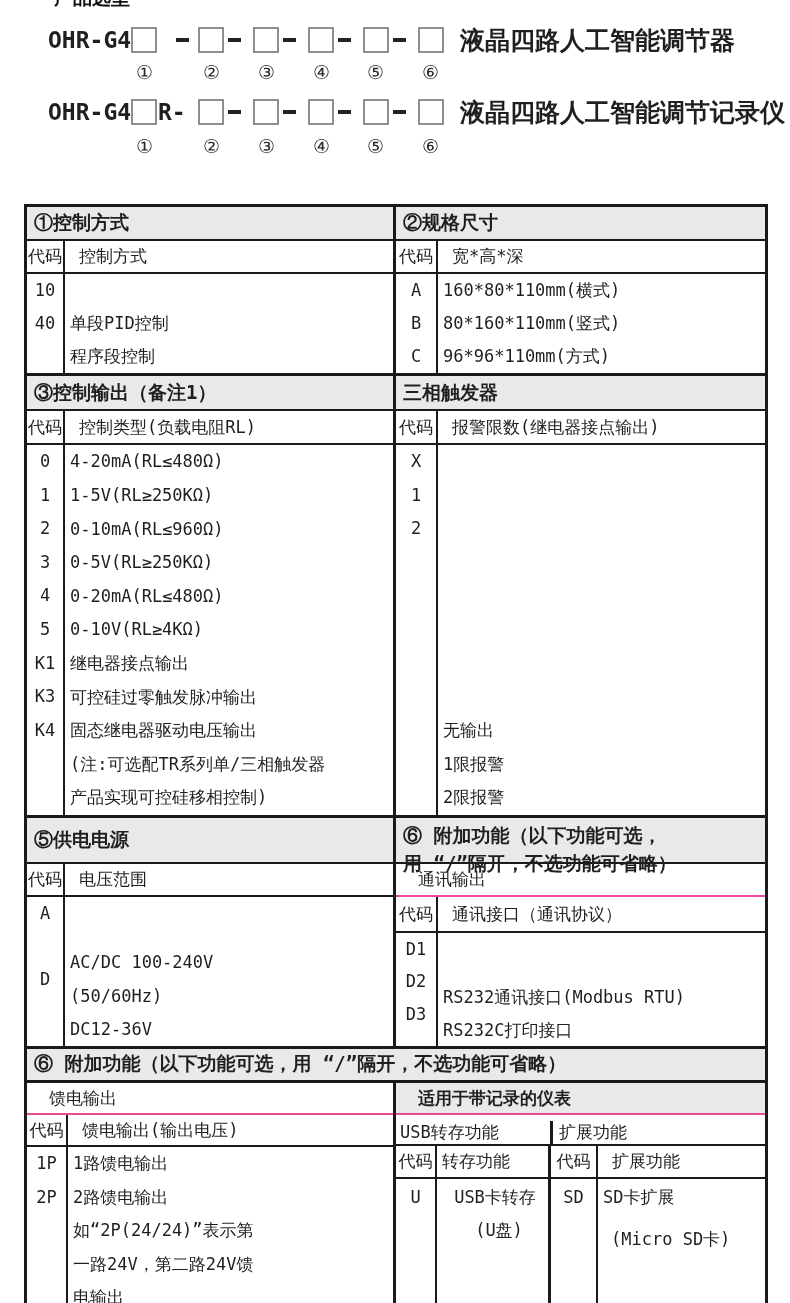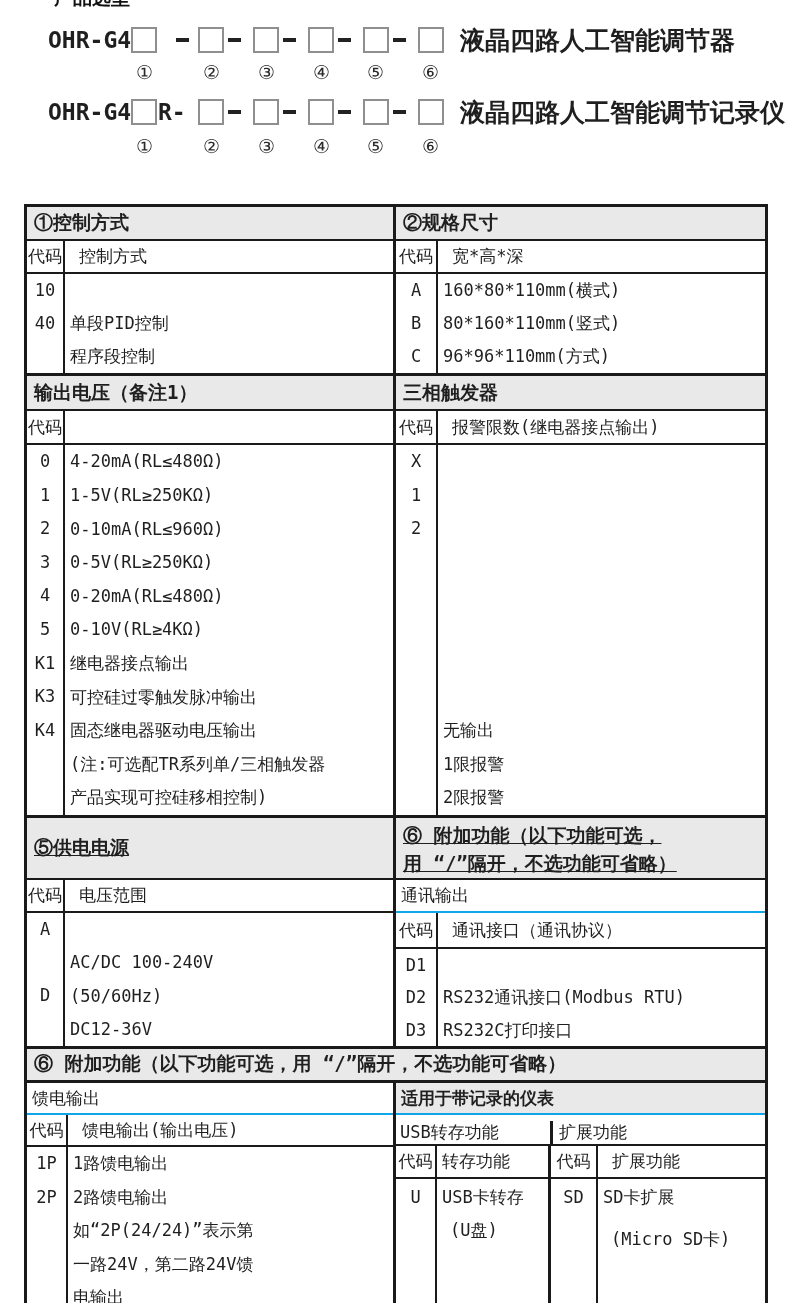--- a/index.html
+++ b/index.html
@@ -39,39 +39,39 @@
   .data-area { flex:1; display:flex; min-height:0; }
   .codes { border-right:2px solid #1a1a1a; display:flex; flex-direction:column; align-items:center; }
   .descs { flex:1; display:flex; flex-direction:column; padding-left:5px; min-width:0;justify-content:flex-end; }
   .ln { white-space:nowrap; overflow:visible; }
   .lnA { height:33px; line-height:33px; }
   .lnB { height:33.6px; line-height:33.6px; }
   .lnC { height:33.2px; line-height:33.2px; }
   .lnCc { height:32.3px; line-height:32.3px; }
   .lnE { height:33.6px; line-height:33.6px; }
   .lnR { height:33px; line-height:33px; }
-  .headc { height:62px; border-bottom:0; display:flex;text-decoration:underline; }
+  .headc { height:46px; border-bottom:0; display:flex; }
   .headc .cell-l {
     width:369px; border-right:3px solid #1a1a1a; border-bottom:2px solid #1a1a1a;
     background:#e9e9e9; font-weight:bold; font-size:19px; display:flex; align-items:center; padding-left:7px; white-space:nowrap;
   }
   .headc .cell-r {
     flex:1; background:#e9e9e9; border-bottom:2px solid #1a1a1a;
     font-weight:bold; font-size:19px; line-height:28px; padding:3px 0 0 7px; white-space:nowrap;
   }
   .full-head {
     height:34px; border-top:3px solid #1a1a1a; background:#e9e9e9;
     font-weight:bold; font-size:19px; line-height:29px; padding-left:7px; white-space:nowrap;
   }
-  .plain-row { border-bottom:2px solid #0ea5e9; display:flex; align-items:center; padding-left:5px; white-space:nowrap;text-align:center; }
+  .plain-row { border-bottom:2px solid #ec4899; display:flex; align-items:center; padding-left:22px; white-space:nowrap;text-align:center; }
   .gray { background:#e9e9e9; font-weight:bold; }
   .grp-row { display:flex; border-bottom:2px solid #1a1a1a; }
   .grp-usb { width:157px; border-right:3px solid #1a1a1a; display:flex; align-items:center; padding-left:4px; white-space:nowrap; }
   .grp-ext { flex:1; display:flex; align-items:center; padding-left:6px; white-space:nowrap; }
-  .br3 { border-right:3px solid #1a1a1a !important; }
+  .br3 { border-right:3px solid #1a1a1a !important;text-align:center; }
   .rec-data { flex:1; display:flex; min-height:0; }
   .rec-col { display:flex; flex-direction:column; padding-top:2px; }
   .rec-codes { align-items:center; border-right:2px solid #1a1a1a; }
   .rec-descs { padding-left:5px; }
 </style>
 </head>
 <body>
 
 <div class="abs clipped-head" style="left:54px; top:-15px;">产品选型</div>
 
@@ -153,23 +153,24 @@
           <div class="ln lnA">160*80*110mm(横式)</div>
           <div class="ln lnA">80*160*110mm(竖式)</div>
           <div class="ln lnA">96*96*110mm(方式)</div>
         </div>
       </div>
     </div>
   </div>
 
   <div class="sec bt" style="height:442px;">
     <div class="half-l">
-      <div class="sec-head h35">输出电压（备注1）</div>
+      <div class="sec-head h35">③控制输出（备注1）</div>
       <div class="sub-row h34b">
         <div class="code-h w38">代码</div>
+        <div class="desc-h">控制类型(负载电阻RL)</div>
       </div>
       <div class="data-area">
         <div class="codes w38">
           <div class="ln lnB">0</div>
           <div class="ln lnB">1</div>
           <div class="ln lnB">2</div>
           <div class="ln lnB">3</div>
           <div class="ln lnB">4</div>
           <div class="ln lnB">5</div>
           <div class="ln lnB">K1</div>

